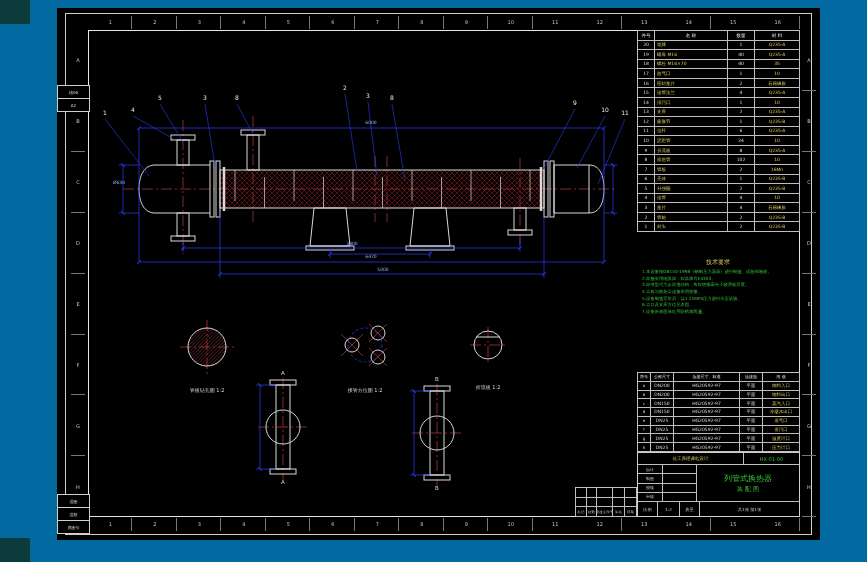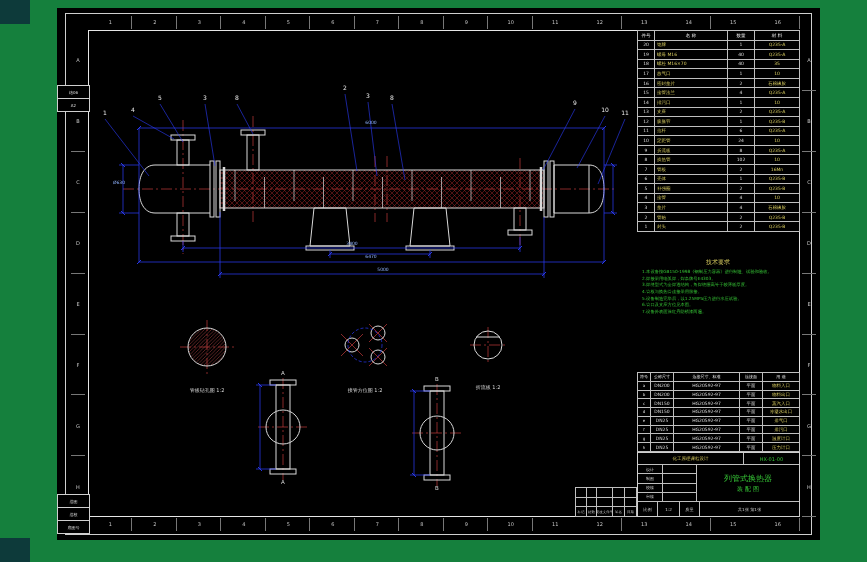--- a/index.html
+++ b/index.html
@@ -1,16 +1,16 @@
 <!DOCTYPE html>
 <html><head>
 <meta charset="utf-8">
 <style>
   html,body{margin:0;padding:0;background:#555}
-  .stage{position:relative;width:867px;height:562px;background:#15803d;overflow:hidden;
+  .stage{position:relative;width:867px;height:562px;background:#0369a1;overflow:hidden;
          font-family:"DejaVu Sans",sans-serif}
   .corner{position:absolute;width:30px;background:#0d3a3a}
   #cTL{left:0;top:0;height:24px}
   #cBL{left:0;top:538px;height:24px}
   .sheet{position:absolute;left:57px;top:8px;width:763px;height:532px;background:#000}
   .ob{position:absolute;left:8px;top:5px;right:8px;bottom:5px;border:1px solid #cfcfcf}
   .ib{position:absolute;left:31px;top:22px;width:710px;height:485px;border:1.5px solid #e6e6e6}
   .zt,.zb{position:absolute;left:31px;width:712px;height:13px;display:flex;color:#c4c4c4;
     font-size:5px;line-height:13px;text-align:center;
     background:repeating-linear-gradient(90deg,transparent 0 43.5px,#777 43.5px 44.5px)}

